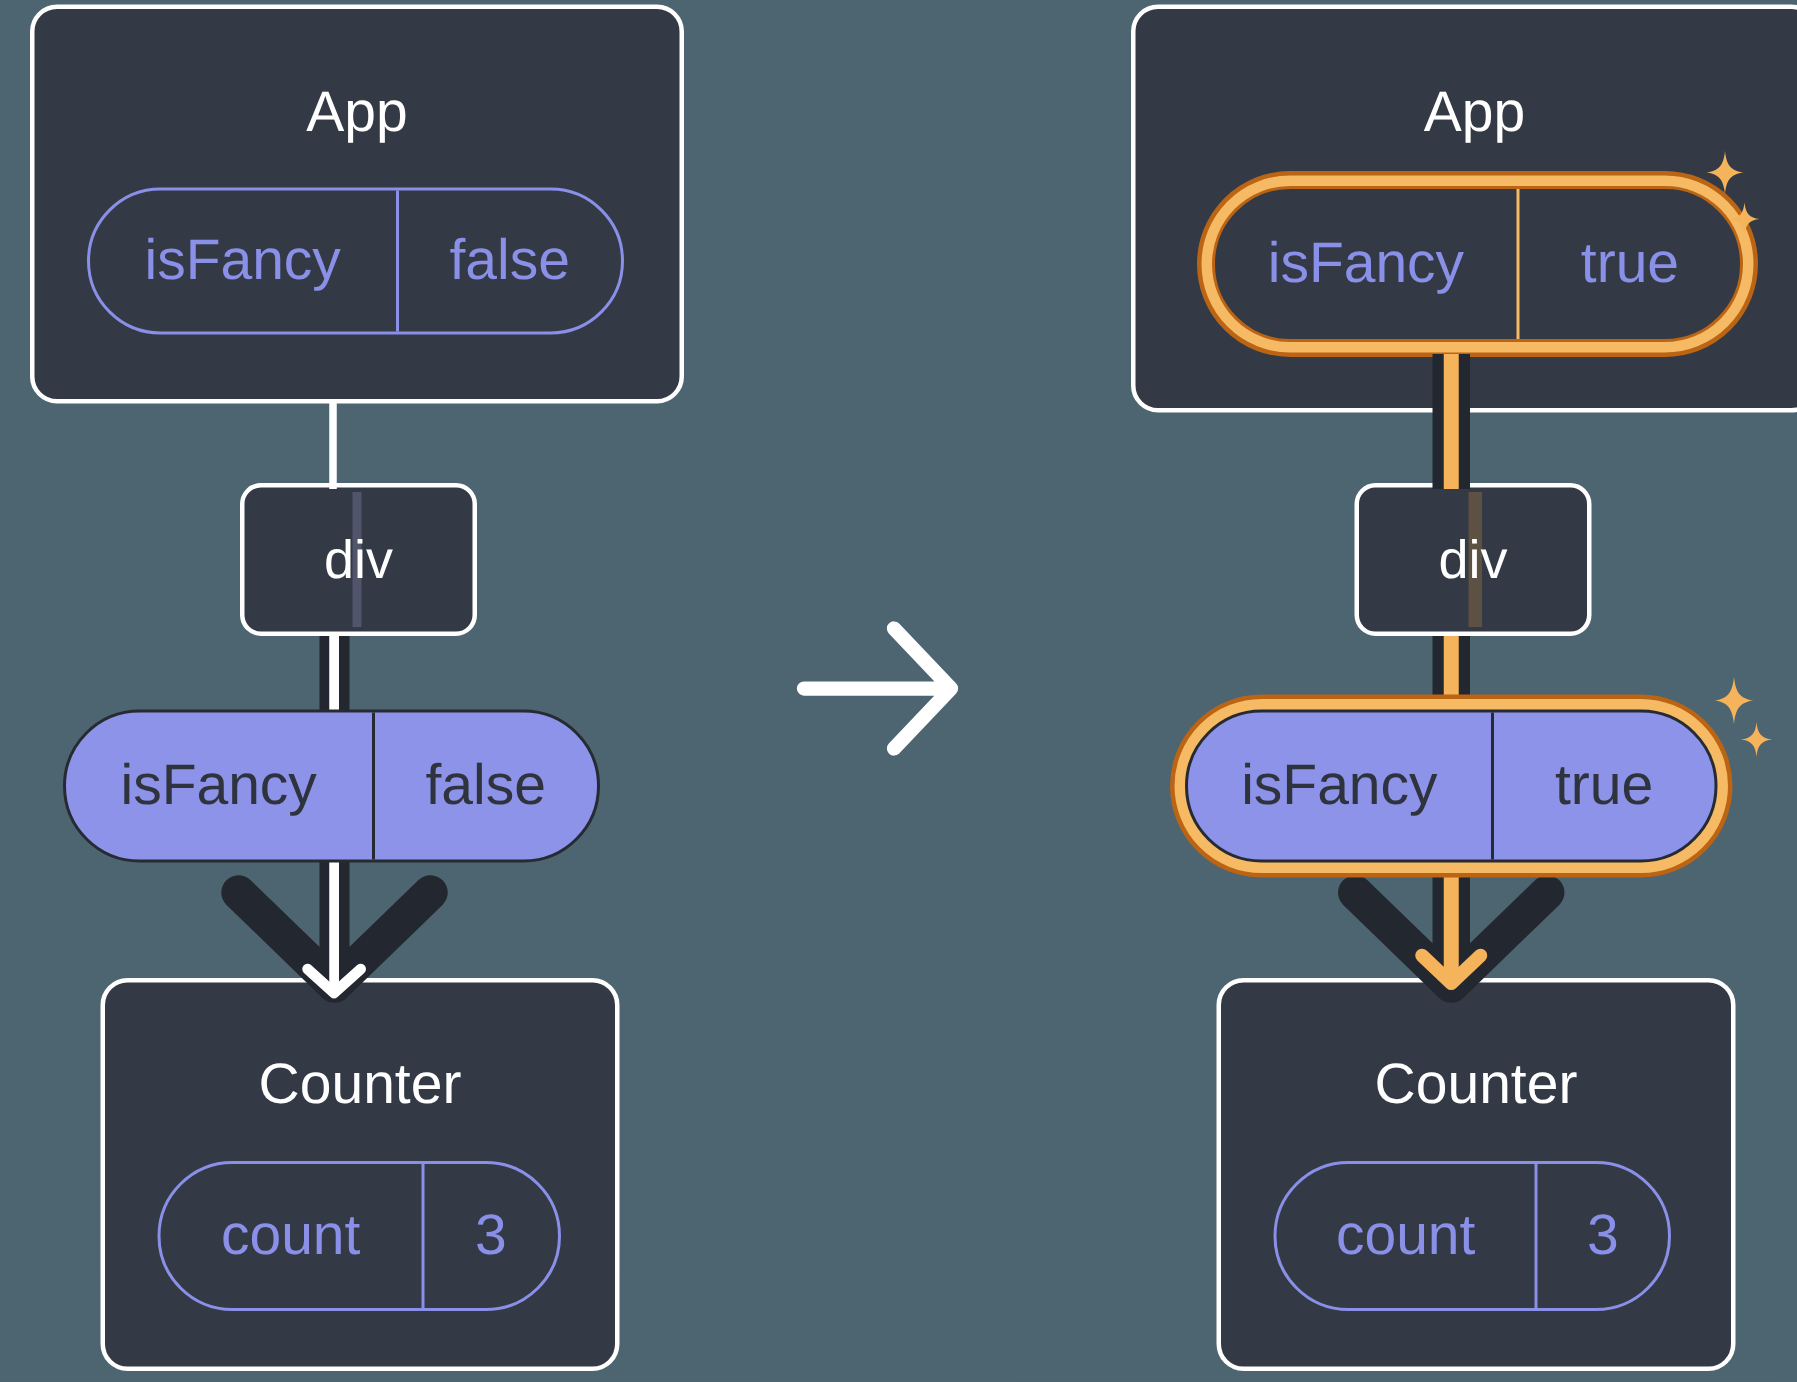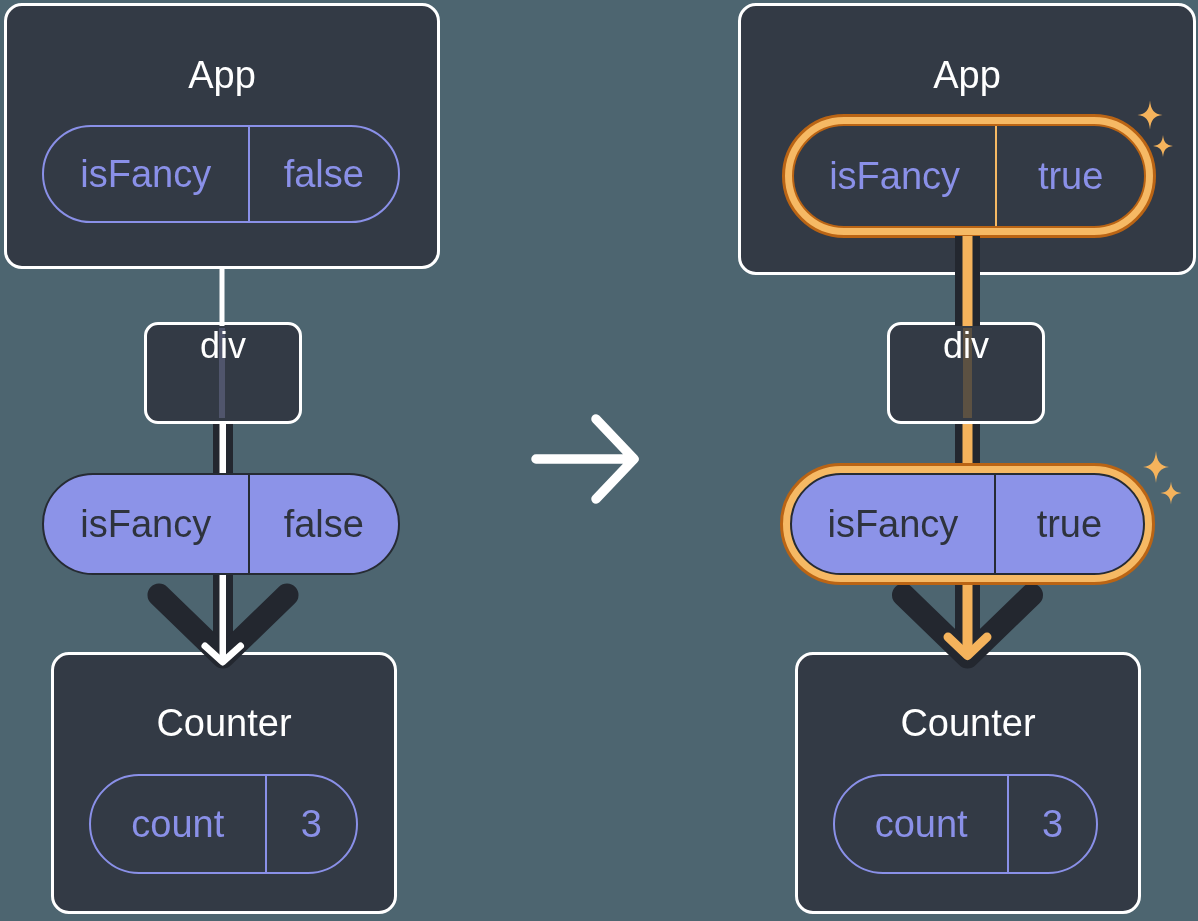--- a/index.html
+++ b/index.html
@@ -10,20 +10,21 @@
     background: #4D6570;
     font-family: "Liberation Sans", sans-serif;
     overflow: hidden;
   }
   .card {
     position: absolute;
     background: #333A45;
     border: 3px solid #FFFFFF;
     border-radius: 18px;
     z-index: 1;
+    margin-left: 16px;
   }
   .card-title {
     position: absolute; left: 0; right: 0;
     text-align: center;
     font-size: 38px; line-height: 46px;
     color: #FFFFFF; font-weight: 500;
   }
   .pill {
     position: absolute;
     display: flex;
@@ -70,21 +71,21 @@
   .hl-inner-dark .cell + .cell { border-left: 2.5px solid #F6B964; }
   .hl-inner-purple {
     border: 2.5px solid #262B33;
     background: #8C93E8;
     color: #2E333D;
   }
   .hl-inner-purple .cell + .cell { border-left: 2.5px solid #262B33; }
   .bold { font-weight: normal; }
   .div-card {
     border-radius: 14px;
-    display: flex; align-items: flex-start; justify-content: center;
+    display: flex; align-items: center; justify-content: center;
   }
   .div-label {
     position: relative;
     color: #FFFFFF; font-size: 36px; font-weight: 500;
   }
   .ghost-line { position: absolute; top: 3px; height: 90px; }
   .ghost-line.before { left: 72px; width: 6px; background: #50556C; }
   .ghost-line.after  { left: 73px; width: 9px; background: #5C5142; }
   .overlay {
     position: absolute; left: 0; top: 0;

